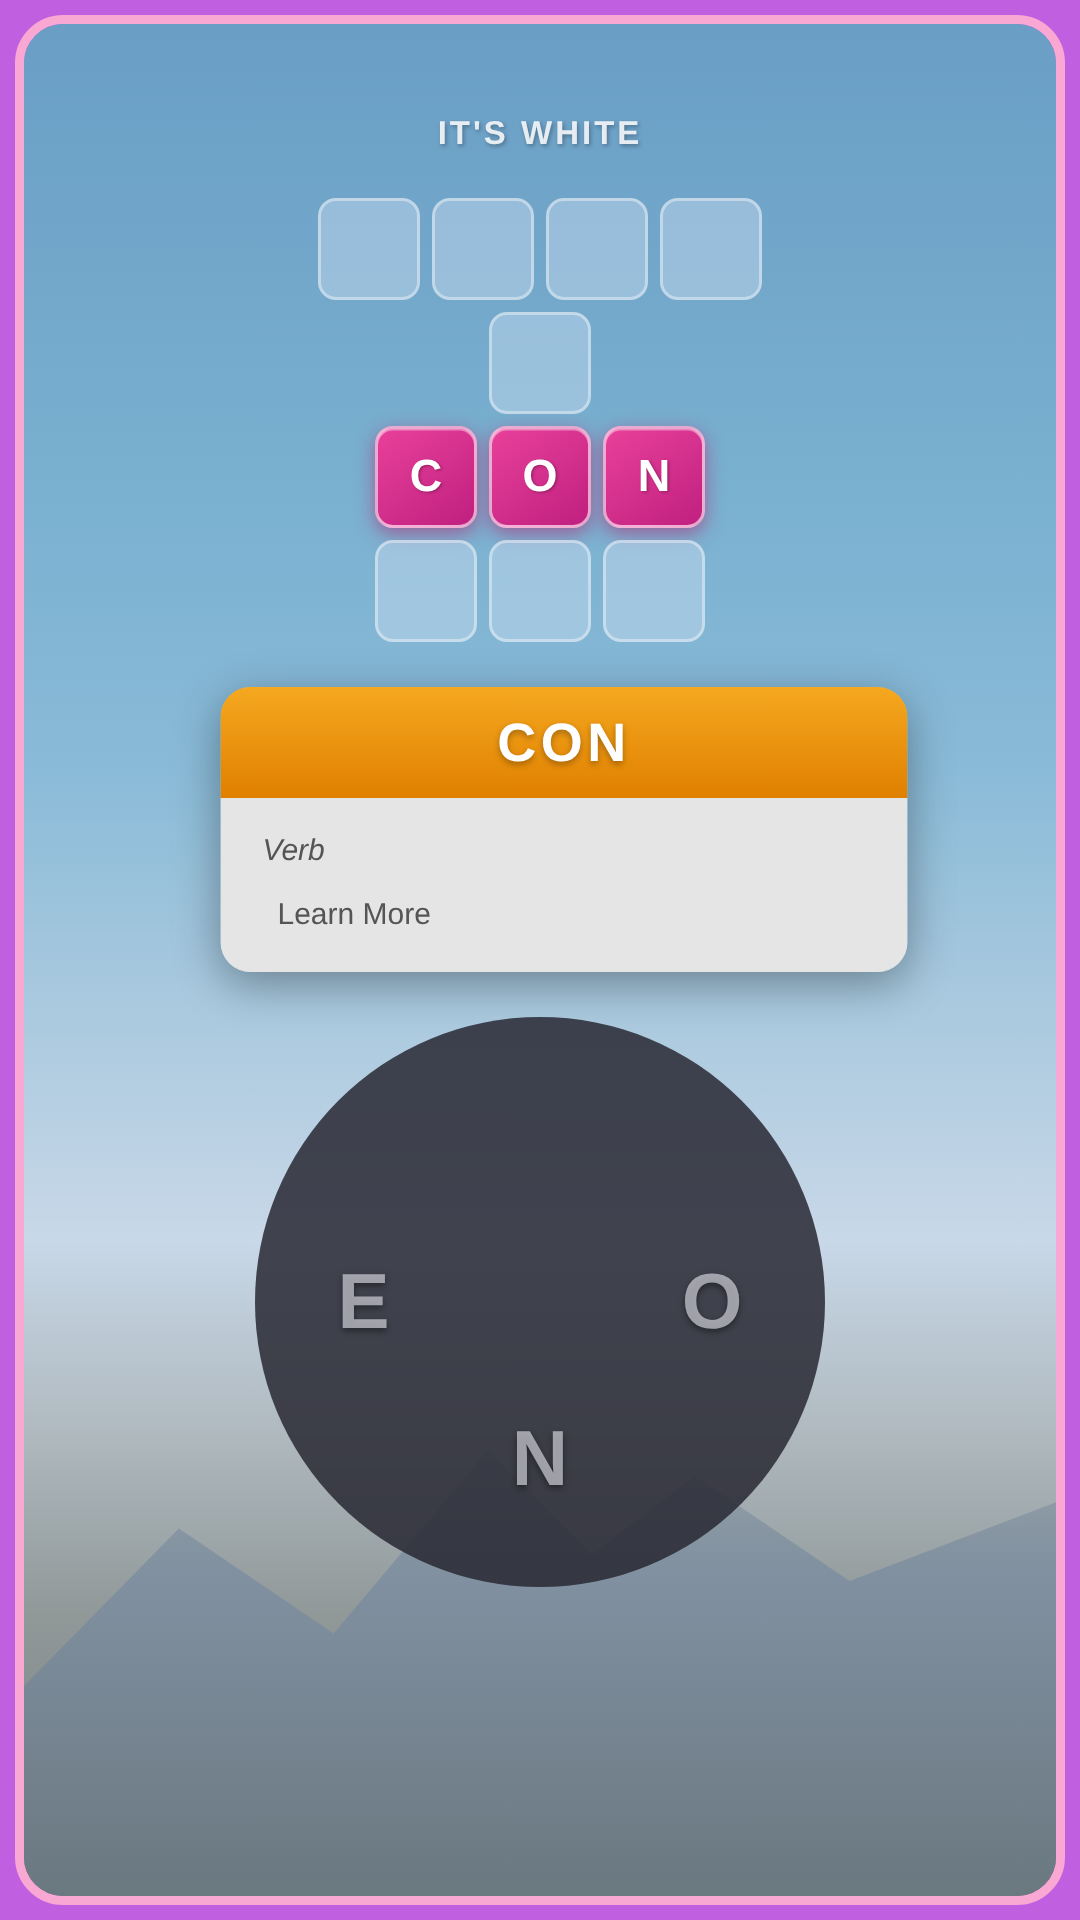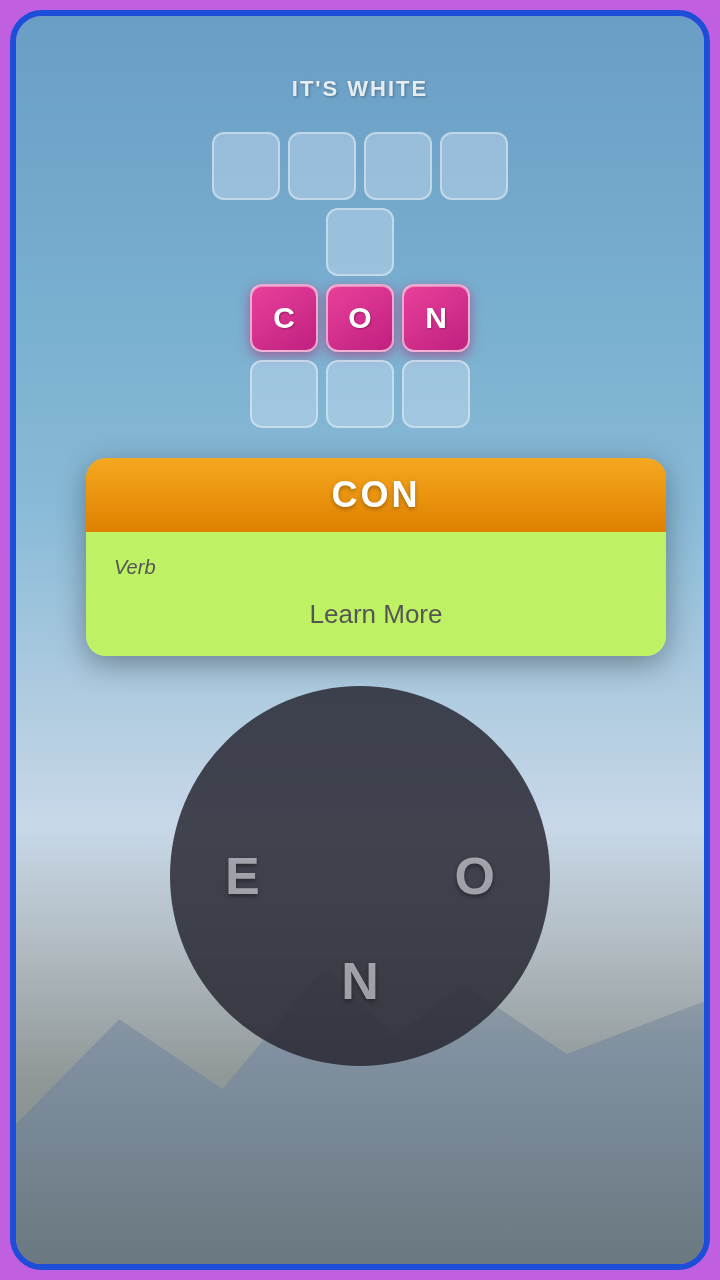--- a/index.html
+++ b/index.html
@@ -12,21 +12,21 @@
       display: flex;
       align-items: center;
       justify-content: center;
       font-family: 'Arial', sans-serif;
     }
 
     .outer-border {
       width: 700px;
       height: 1260px;
       border-radius: 32px;
-      border: 6px solid #1d4ed8;
+      border: 6px solid #f9a8d4;
       overflow: hidden;
       position: relative;
     }
 
     .background {
       position: absolute;
       inset: 0;
       background: linear-gradient(
         180deg,
         #6a9ec5 0%,
@@ -100,21 +100,21 @@
     }
 
     .tile.pink {
       background: linear-gradient(145deg, #e8409a, #c02080);
       border: 2px solid rgba(255,255,255,0.6);
       box-shadow: 0 4px 12px rgba(180, 20, 100, 0.5), inset 0 1px 0 rgba(255,255,255,0.4);
     }
 
     
     .definition-card {
-      width: 580px;
+      width: 458px;
       border-radius: 20px;
       overflow: hidden;
       box-shadow: 0 8px 30px rgba(0,0,0,0.35);
       margin-bottom: 30px;
       margin-left: 32px;
     }
 
     .card-header {
       background: linear-gradient(180deg, #f5a820, #e08000);
       padding: 16px;
@@ -123,42 +123,42 @@
 
     .card-word {
       font-size: 36px;
       font-weight: 900;
       color: white;
       letter-spacing: 3px;
       text-shadow: 0 2px 4px rgba(0,0,0,0.3);
     }
 
     .card-body {
-      background: #bef264;
+      background: #e5e5e5;
       padding: 24px 28px 16px;
     }
 
     .card-pos {
       font-style: italic;
       font-size: 20px;
       color: #555;
       margin-bottom: 10px;
     }
 
     .card-definition {
       font-size: 22px;
       color: #222;
       line-height: 1.5;
       margin-bottom: 20px;
     }
 
     .learn-more-btn {
       display: block;
-      text-align: center;
-      font-size: 26px;
+      text-align: left;
+      font-size: 20px;
       color: #555;
       padding: 10px;
       background: transparent;
       border: none;
       cursor: pointer;
       width: 100%;
     }
 
     
     .letter-wheel {

